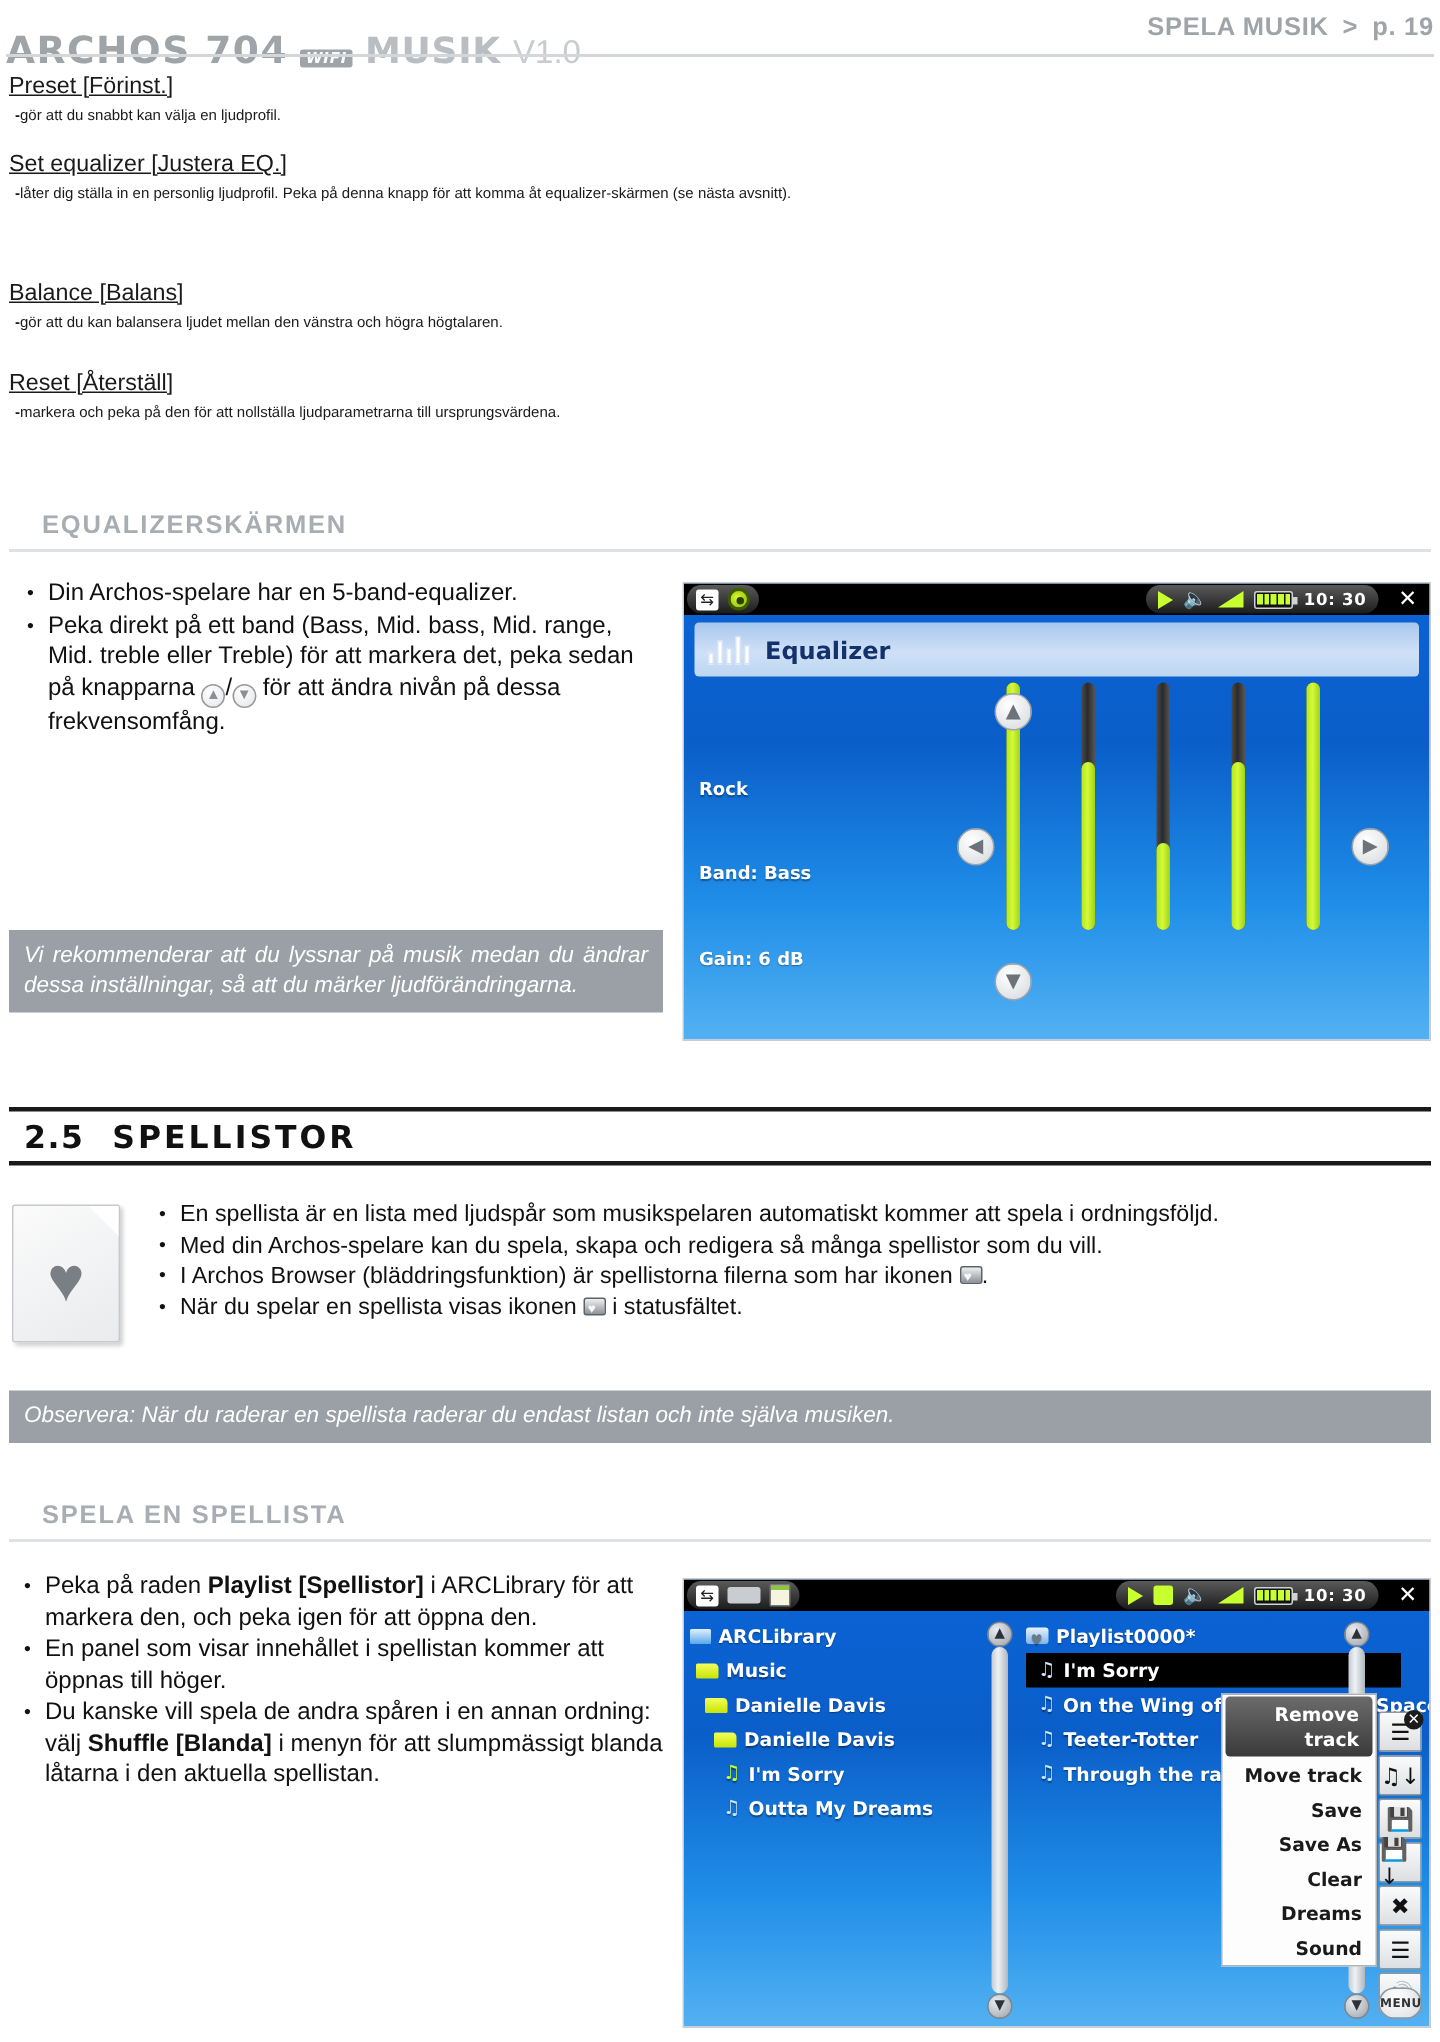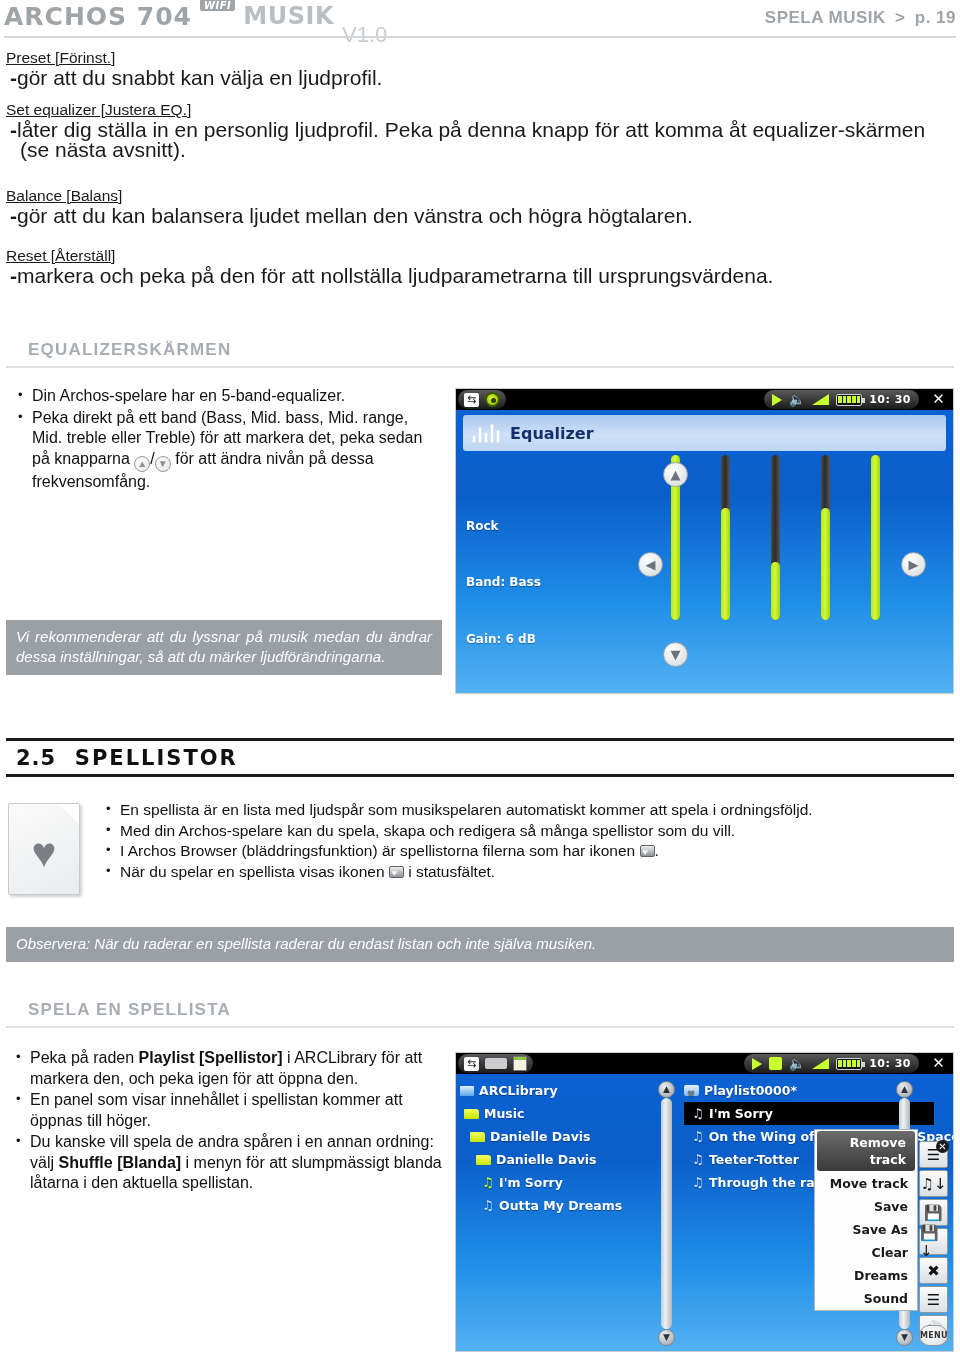--- a/index.html
+++ b/index.html
@@ -11,21 +11,21 @@
     overflow: hidden;
   }
   .page { position: relative; width: 960px; height: 1361px; }
 
   
   .header {
     position: absolute; left: 0; top: 0; width: 960px; height: 38px;
     display: flex; align-items: flex-start; justify-content: space-between;
     padding: 2px 4px 0 4px;
   }
-  .hdr-left { display: flex; align-items: flex-start; gap: 8px; }
+  .hdr-left { display: flex; align-items: flex-end; gap: 8px; }
   .hdr-brand {
     font-size: 25px; font-weight: bold; color: #9fa4a8;
     letter-spacing: 1px; font-family: "DejaVu Sans", sans-serif;
   }
   .hdr-wifi {
     display: inline-block; background: #9fa4a8; color: #fff;
     font-size: 10px; font-weight: bold; padding: 1px 4px 0 4px;
     border-radius: 2px; letter-spacing: 0.5px; position: relative; top: -3px;
     font-family: "DejaVu Sans", sans-serif;
     font-style: italic;
@@ -45,21 +45,21 @@
     background: #d3d7da;
   }
 
   
   .txt-block { position: absolute; left: 6px; width: 948px; }
   .term {
     font-size: 15.5px; color: #1a1a1a; text-decoration: underline;
     line-height: 20px; white-space: nowrap;
   }
   .desc {
-    font-size: 21px; color: #1a1a1a; line-height: 20px;
+    font-size: 10px; color: #1a1a1a; line-height: 20px;
     padding-left: 14px; text-indent: -10px;
   }
   .desc .dash { font-weight: bold; }
 
   
   .sec-head {
     position: absolute; left: 6px; width: 948px;
     font-size: 17px; font-weight: bold; color: #a7adb2;
     letter-spacing: 1.2px; padding-left: 22px;
     border-bottom: 2px solid #dfe2e4; padding-bottom: 6px;

